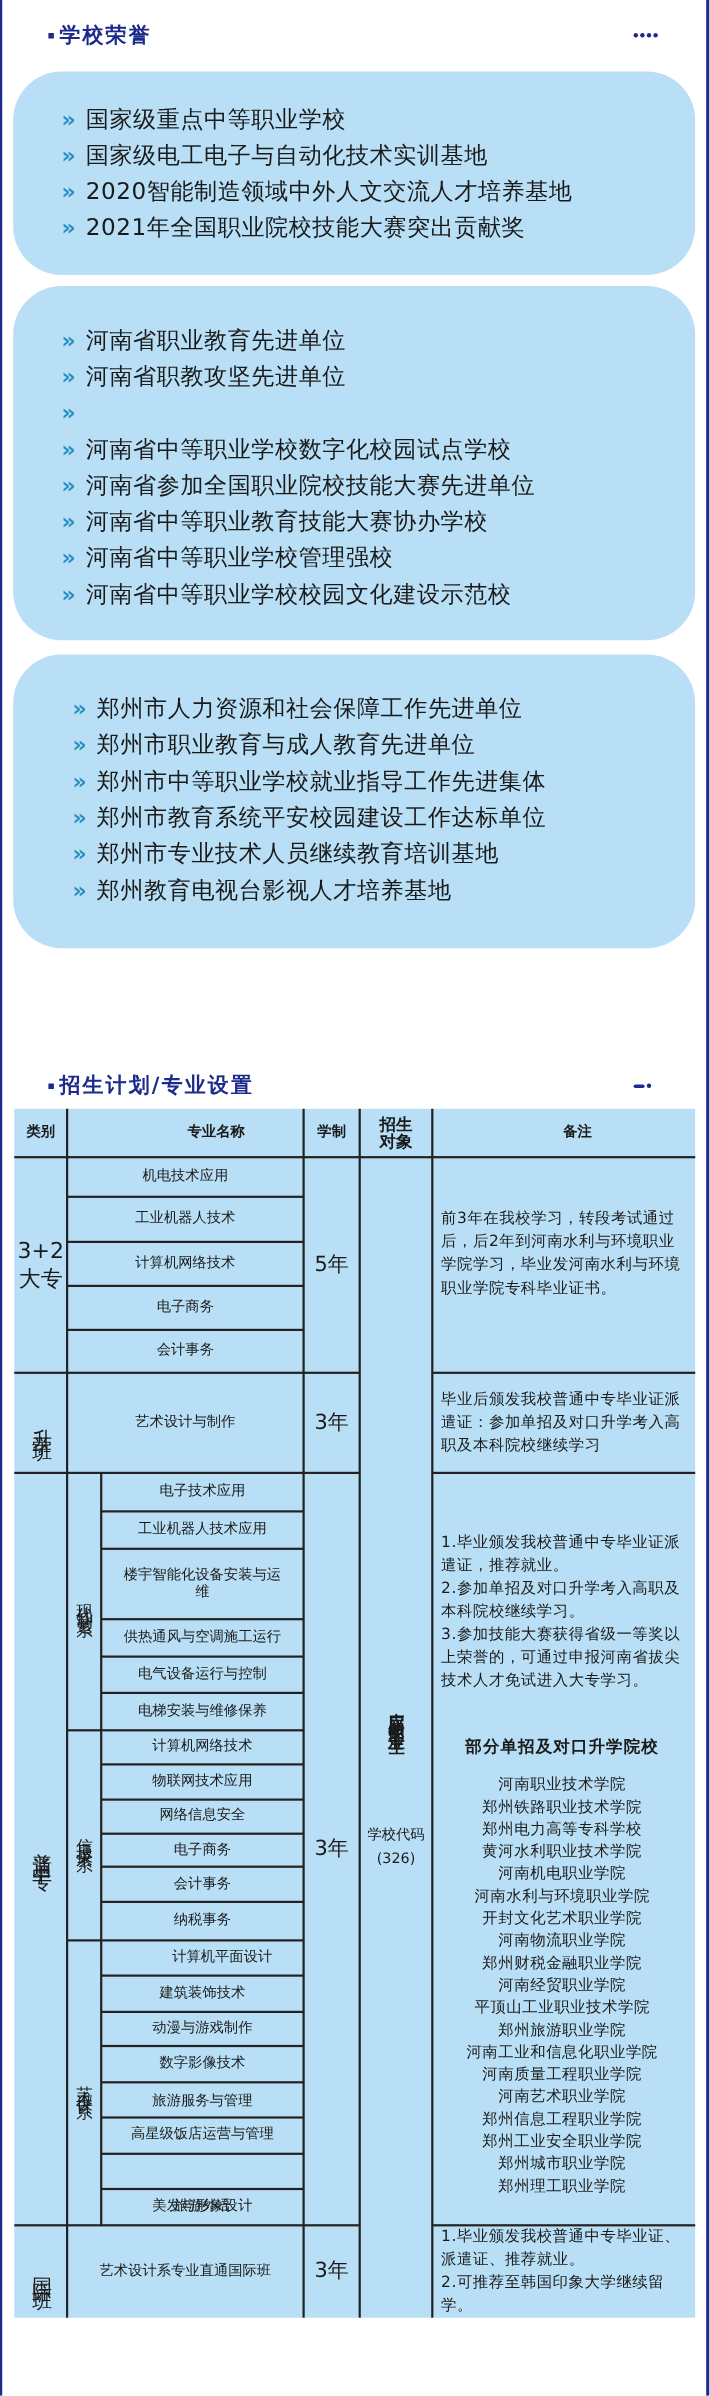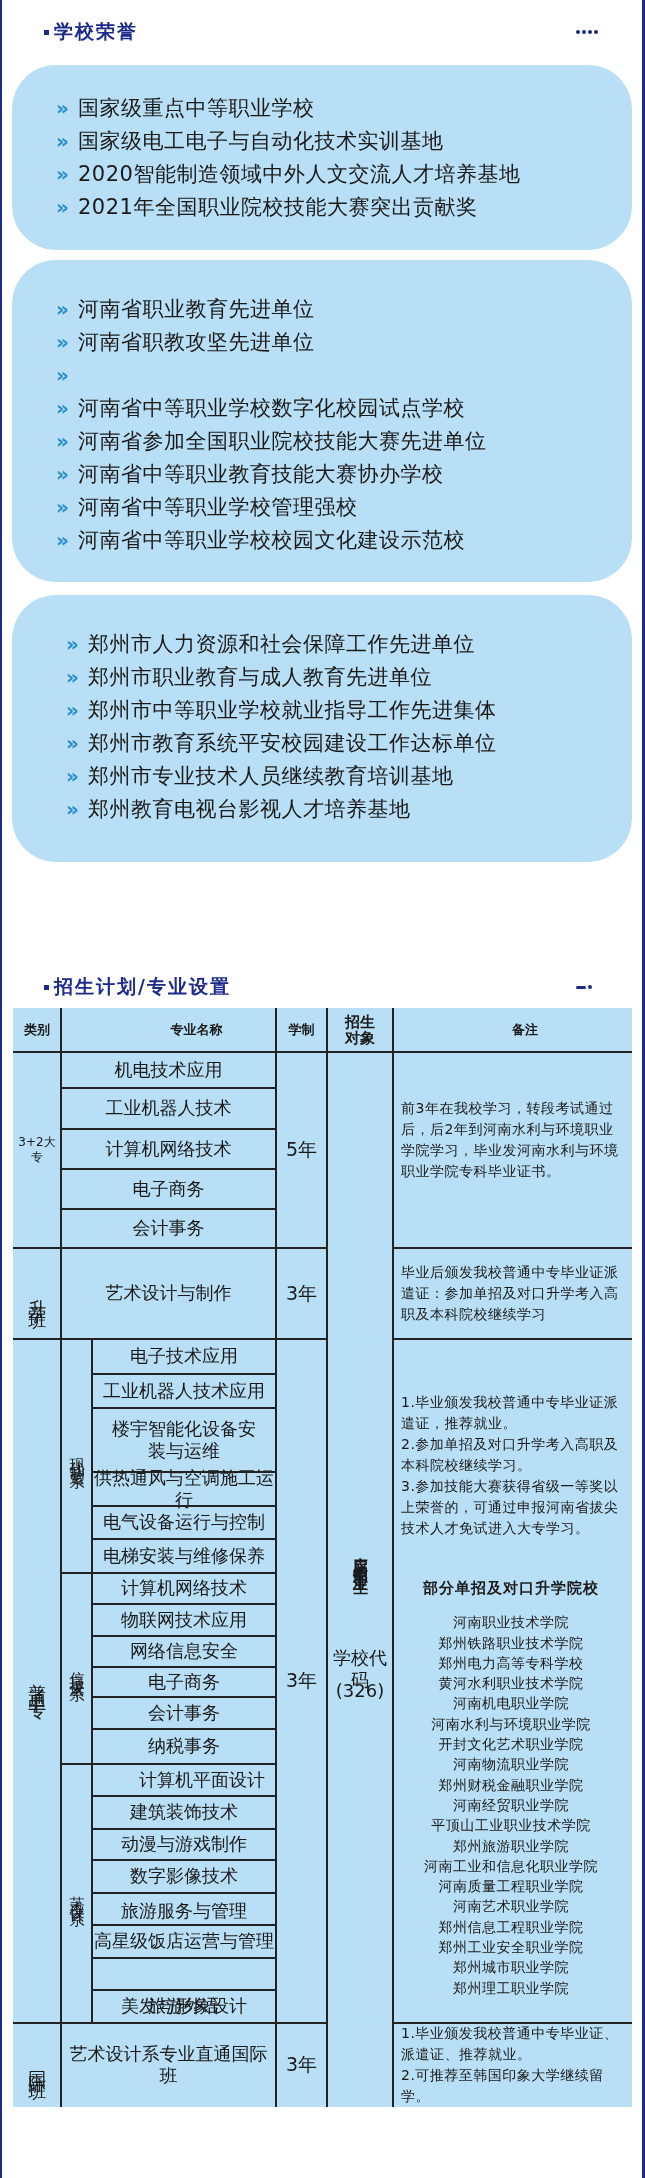--- a/index.html
+++ b/index.html
@@ -14,21 +14,21 @@
   .more-dots .d { width: 4px; height: 4px; border-radius: 50%; background: #1c2a8c; display: inline-block; }
   .more-dots .dash { width: 10px; height: 3px; border-radius: 2px; background: #1c2a8c; display: inline-block; }
 
   .honor-box { position: absolute; left: 12px; width: 620px; background: #b8dff5; border-radius: 44px; }
   .honor-list { list-style: none; position: absolute; }
   .honor-list li { display: flex; align-items: center; font-size: 21px; height: 33px; white-space: nowrap; color: #1a1a1a; letter-spacing: 0.5px; }
   .chev { color: #2a8fc7; font-weight: bold; font-size: 20px; margin-right: 2px; letter-spacing: -4px; width: 20px; display: inline-block; }
 
   
   .tbl { position: absolute; left: 13px; top: 1008px; width: 619px; height: 1099px; background: #b8dff5; }
-  .cell { position: absolute; display: flex; align-items: center; justify-content: center; text-align: center; font-size: 18px; color: #1a1a1a; line-height: 1.25; }
+  .cell { position: absolute; display: flex; align-items: center; justify-content: center; text-align: center; font-size: 13px; color: #1a1a1a; line-height: 1.25; }
   .vline { position: absolute; width: 2px; background: #222; }
   .hline { position: absolute; height: 2px; background: #222; }
   .hdr { font-size: 13px; font-weight: bold; }
   .hdr-sm { font-size: 15px; font-weight: bold; line-height: 1.1; }
   .vert { writing-mode: vertical-rl; text-orientation: upright; letter-spacing: 6px; font-size: 18px; }
   .vert-sm { writing-mode: vertical-rl; text-orientation: upright; letter-spacing: 4px; font-size: 15px; }
   .note { position: absolute; font-size: 14px; line-height: 21px; text-align: left; color: #1a1a1a; letter-spacing: 0.5px; }
   .years { font-size: 19px; }
   .schools { position: absolute; text-align: center; font-size: 14px; line-height: 20.3px; color: #1a1a1a; letter-spacing: 0.5px; }
   .schools .title { font-weight: bold; font-size: 15px; margin-bottom: 14px; letter-spacing: 1px; }
@@ -146,21 +146,21 @@
 </div>
 
 <div class="tbl">
 
   <div class="cell hdr" style="left:0; top:0; width:48px; height:44px;">类别</div>
   <div class="cell hdr" style="left:48px; top:0; width:215px; height:44px;margin-left:28px;">专业名称</div>
   <div class="cell hdr" style="left:263px; top:0; width:51px; height:44px;">学制</div>
   <div class="cell hdr-sm" style="left:314px; top:0; width:66px; height:44px; padding:0 16px;">招生对象</div>
   <div class="cell hdr" style="left:380px; top:0; width:264px; height:44px;">备注</div>
 
-  <div class="cell" style="left:0; top:44px; width:48px; height:196px; font-size:12px; padding:12px 4px;">3+2大专</div>
+  <div class="cell" style="left:0; top:44px; width:48px; height:196px; font-size:20px; padding:12px 4px;">3+2大专</div>
   <div class="cell" style="left:48px; top:44px; width:215px; height:36px;">机电技术应用</div>
   <div class="cell" style="left:48px; top:80px; width:215px; height:41px;">工业机器人技术</div>
   <div class="cell" style="left:48px; top:121px; width:215px; height:40px;">计算机网络技术</div>
   <div class="cell" style="left:48px; top:161px; width:215px; height:40px;">电子商务</div>
   <div class="cell" style="left:48px; top:201px; width:215px; height:39px;">会计事务</div>
   <div class="cell years" style="left:263px; top:44px; width:51px; height:196px;">5年</div>
   <div class="note" style="left:388px; top:90px; width:224px;">前3年在我校学习，转段考试通过后，后2年到河南水利与环境职业学院学习，毕业发河南水利与环境职业学院专科毕业证书。</div>
 
   <div class="cell vert" style="left:0; top:240px; width:48px; height:91px;">升学班</div>
   <div class="cell" style="left:48px; top:240px; width:215px; height:91px;">艺术设计与制作</div>

